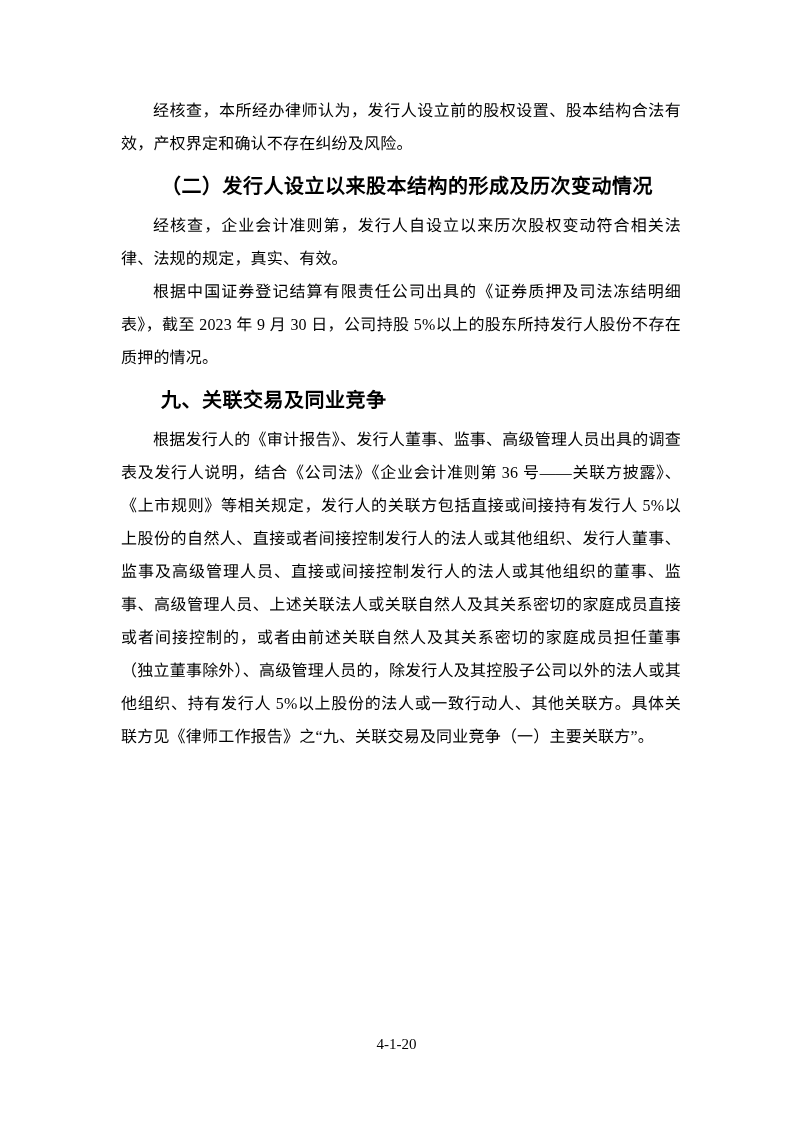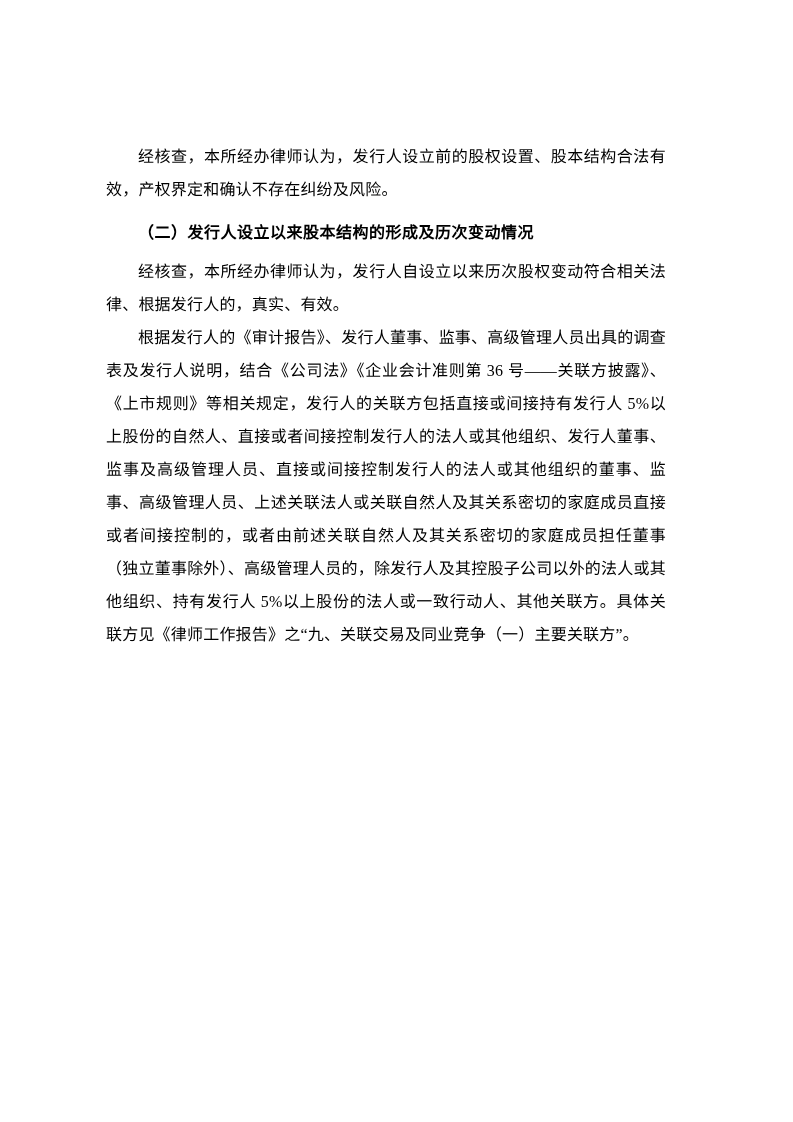--- a/index.html
+++ b/index.html
@@ -15,37 +15,36 @@
     }
     .page {
       position: relative;
       width: 793px;
       height: 1122px;
       background: #ffffff;
       overflow: hidden;
     }
     .content {
       position: absolute;
-      left: 106px;
+      left: 121px;
       top: 94px;
       width: 560px;
-      margin-top: 46px;
     }
     .para {
       margin: 0;
       font-size: 16px;
       line-height: 33px;
       text-align: justify;
       text-indent: 2em;
       font-family: "Liberation Serif", "DejaVu Serif", serif;
       letter-spacing: 0.2px;
     }
     .heading {
       margin: 10px 0 6px 0;
-      font-size: 16px;
+      font-size: 20px;
       line-height: 33px;
       font-weight: 700;
       text-indent: 2em;
       text-align: left;
       font-family: "Liberation Sans", "DejaVu Sans", sans-serif;
       letter-spacing: 0.5px;
     }
     .page-footer {
       position: absolute;
       left: 0;
@@ -60,25 +59,28 @@
 </head>
 <body>
 
 <div class="page">
   <main class="content">
 
     <p class="para">经核查，本所经办律师认为，发行人设立前的股权设置、股本结构合法有效，产权界定和确认不存在纠纷及风险。</p>
 
     <h3 class="heading">（二）发行人设立以来股本结构的形成及历次变动情况</h3>
 
-    <p class="para">经核查，本所经办律师认为，发行人自设立以来历次股权变动符合相关法律、根据发行人的，真实、有效。</p>
+    <p class="para">经核查，企业会计准则第，发行人自设立以来历次股权变动符合相关法律、法规的规定，真实、有效。</p>
+
+
+    <p class="para">根据中国证券登记结算有限责任公司出具的《证券质押及司法冻结明细表》，截至 2023 年 9 月 30 日，公司持股 5%以上的股东所持发行人股份不存在质押的情况。</p>
 
 
 
-
-
+    <h2 class="heading">九、关联交易及同业竞争</h2>
 
 
     <p class="para">根据发行人的《审计报告》、发行人董事、监事、高级管理人员出具的调查表及发行人说明，结合《公司法》《企业会计准则第 36 号——关联方披露》、《上市规则》等相关规定，发行人的关联方包括直接或间接持有发行人 5%以上股份的自然人、直接或者间接控制发行人的法人或其他组织、发行人董事、监事及高级管理人员、直接或间接控制发行人的法人或其他组织的董事、监事、高级管理人员、上述关联法人或关联自然人及其关系密切的家庭成员直接或者间接控制的，或者由前述关联自然人及其关系密切的家庭成员担任董事（独立董事除外）、高级管理人员的，除发行人及其控股子公司以外的法人或其他组织、持有发行人 5%以上股份的法人或一致行动人、其他关联方。具体关联方见《律师工作报告》之“九、关联交易及同业竞争（一）主要关联方”。</p>
 
   </main>
 
+  <footer class="page-footer">4-1-20</footer>
 </div>
 
 </body></html>

